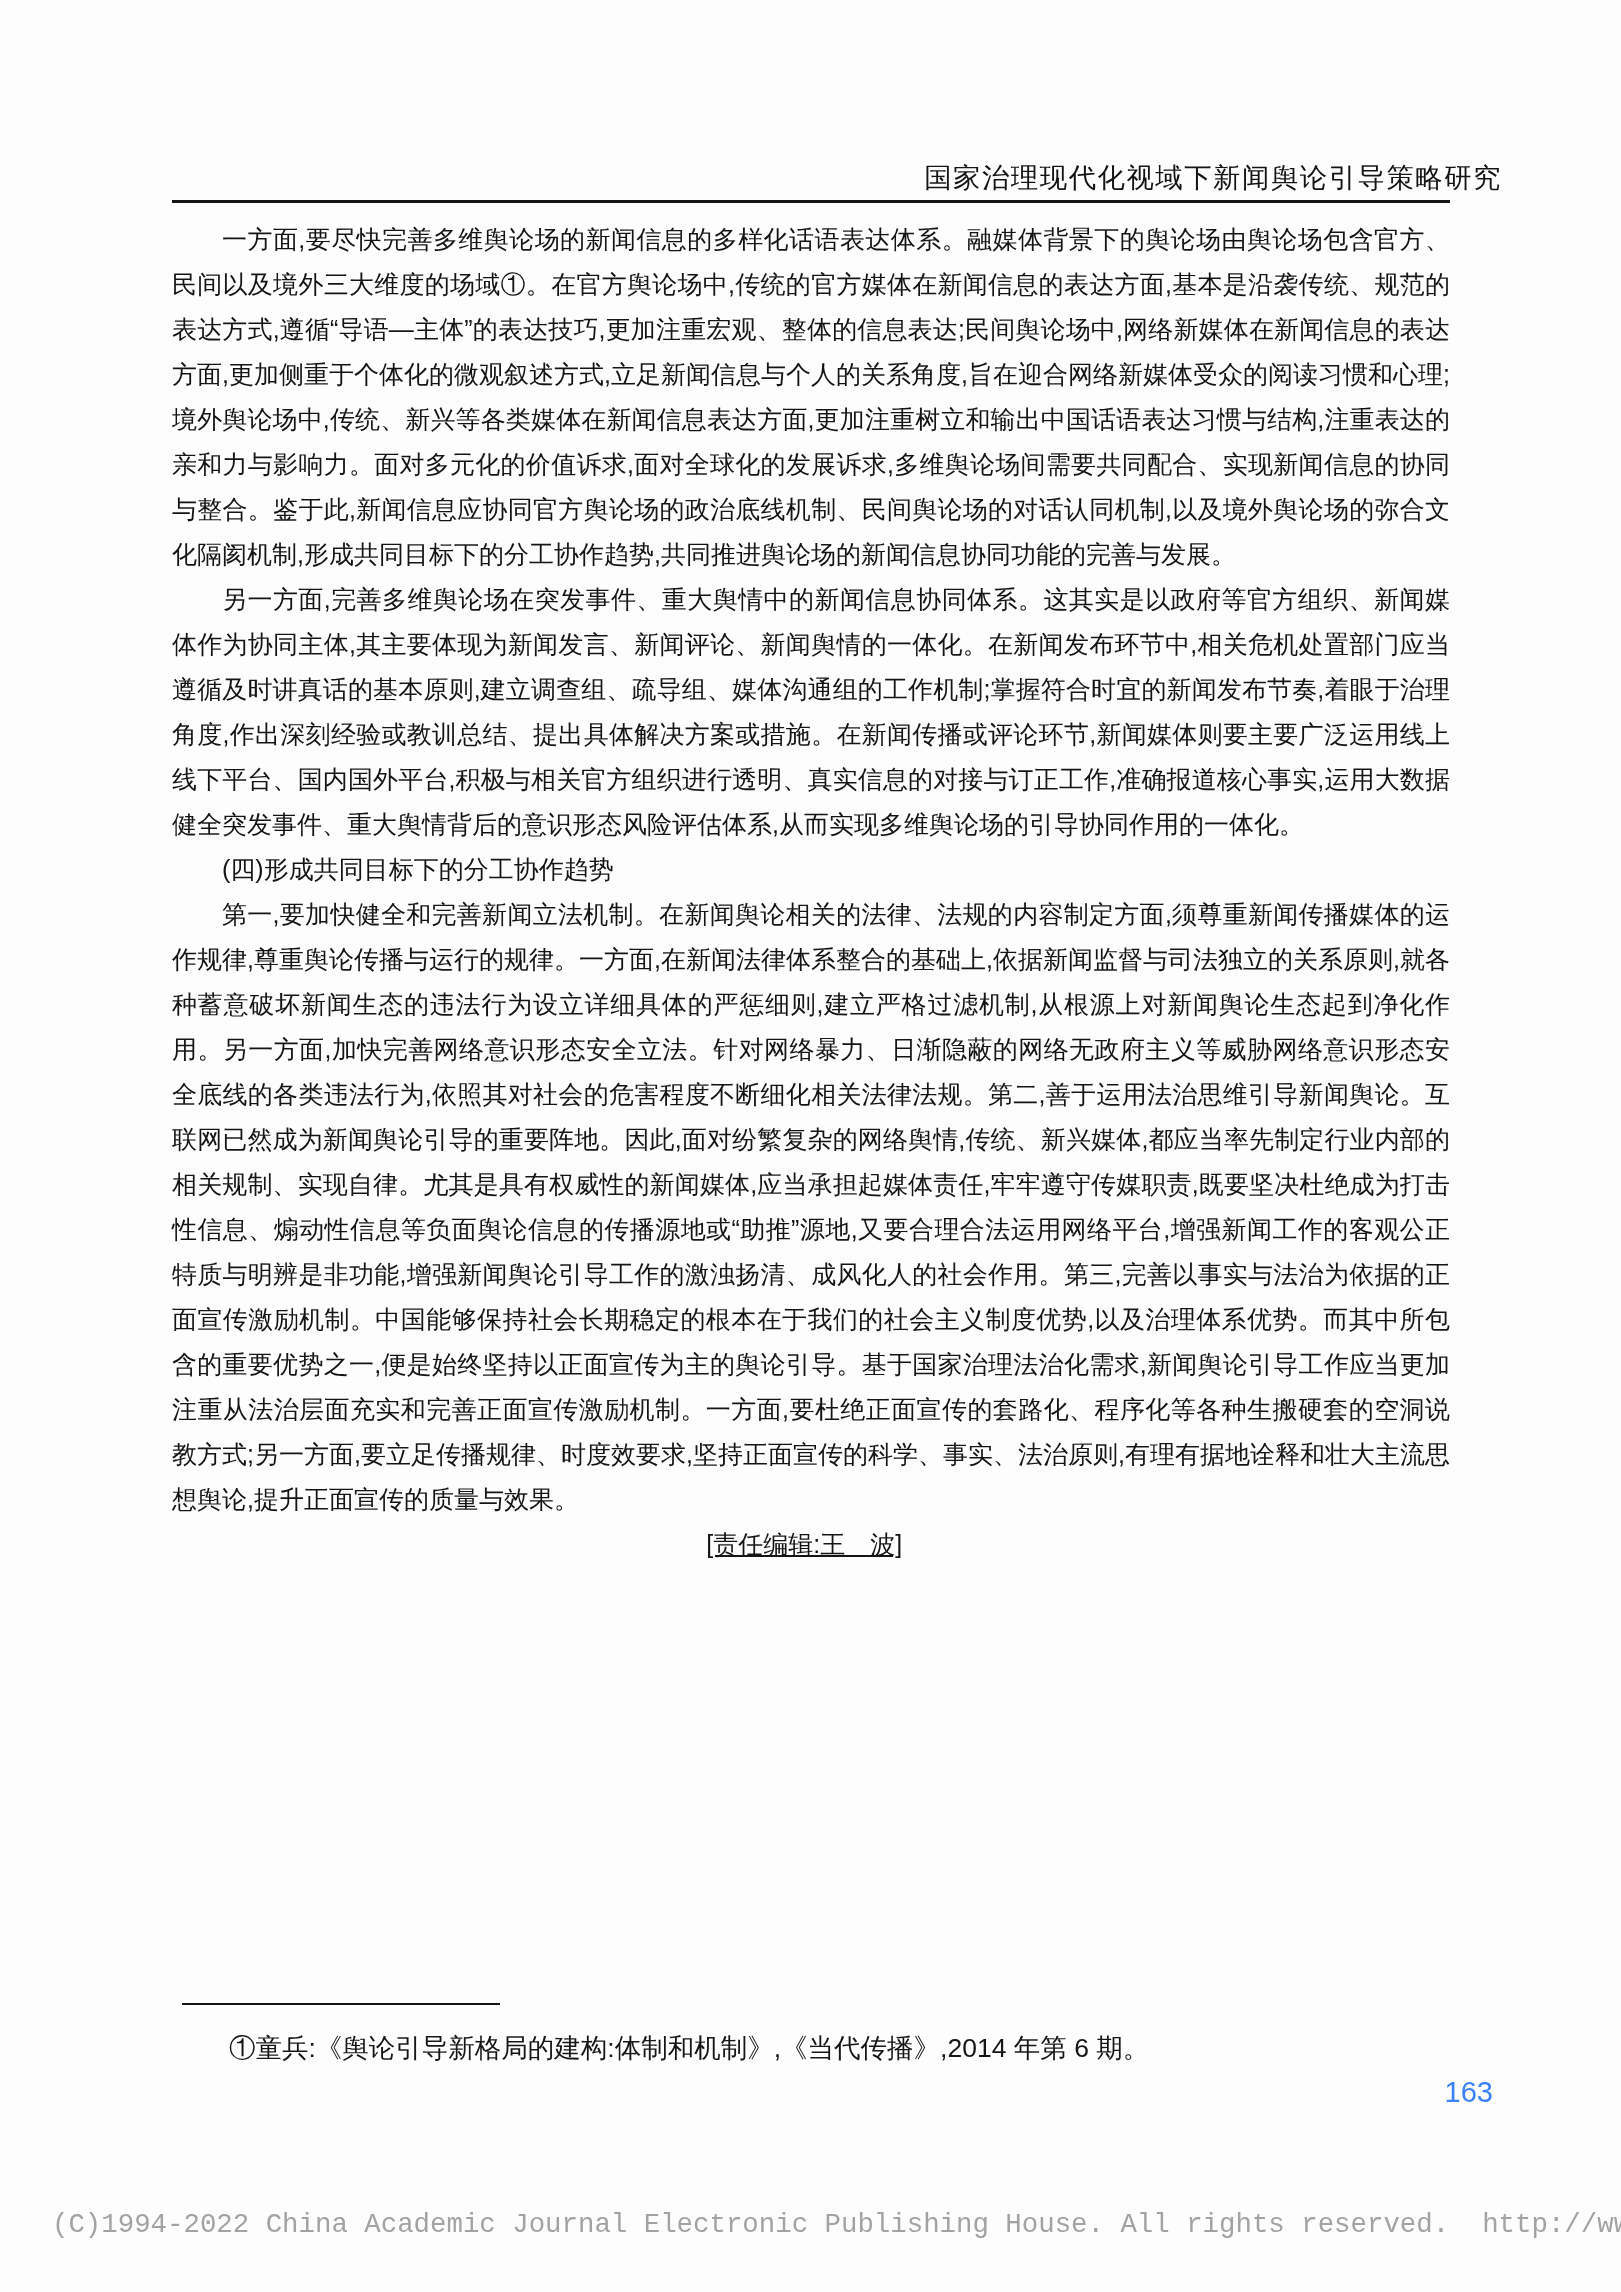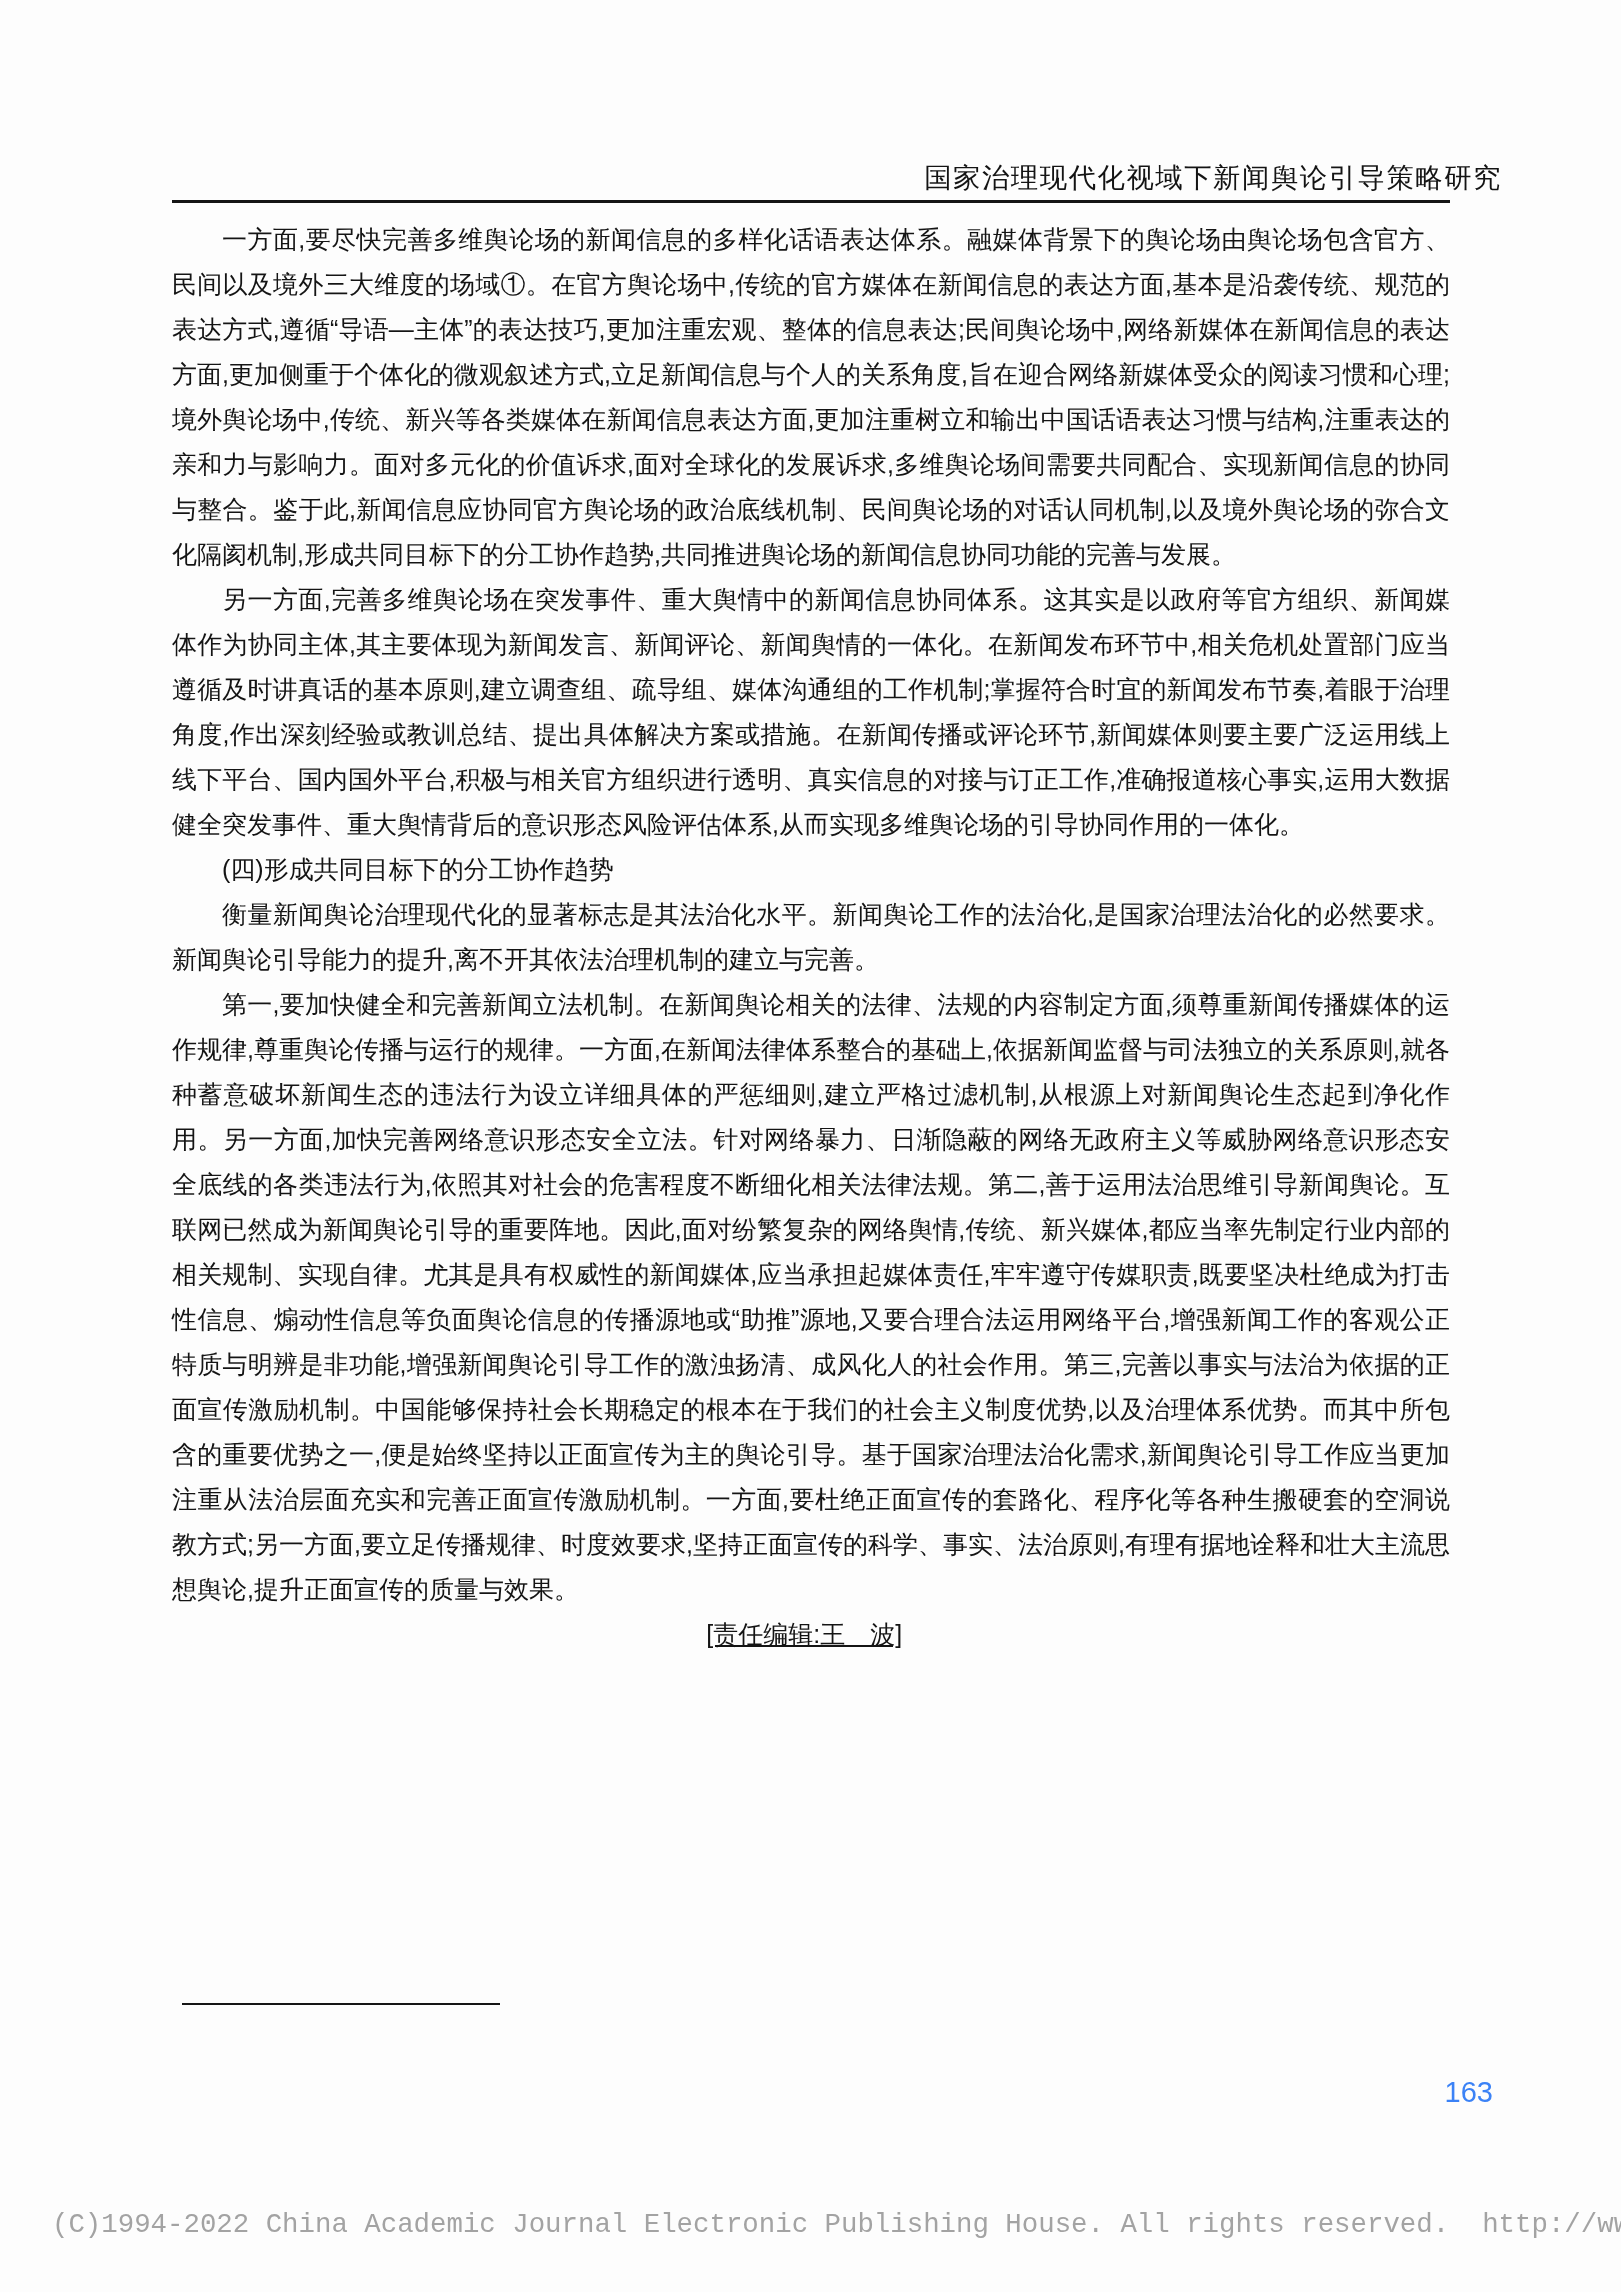--- a/index.html
+++ b/index.html
@@ -81,27 +81,27 @@
 <div class="page">
 
   <div class="running-head">国家治理现代化视域下新闻舆论引导策略研究</div>
 
   <div class="head-rule"></div>
 
   <div class="body-text">
     <p>一方面,要尽快完善多维舆论场的新闻信息的多样化话语表达体系。融媒体背景下的舆论场由舆论场包含官方、民间以及境外三大维度的场域①。在官方舆论场中,传统的官方媒体在新闻信息的表达方面,基本是沿袭传统、规范的表达方式,遵循“导语—主体”的表达技巧,更加注重宏观、整体的信息表达;民间舆论场中,网络新媒体在新闻信息的表达方面,更加侧重于个体化的微观叙述方式,立足新闻信息与个人的关系角度,旨在迎合网络新媒体受众的阅读习惯和心理;境外舆论场中,传统、新兴等各类媒体在新闻信息表达方面,更加注重树立和输出中国话语表达习惯与结构,注重表达的亲和力与影响力。面对多元化的价值诉求,面对全球化的发展诉求,多维舆论场间需要共同配合、实现新闻信息的协同与整合。鉴于此,新闻信息应协同官方舆论场的政治底线机制、民间舆论场的对话认同机制,以及境外舆论场的弥合文化隔阂机制,形成共同目标下的分工协作趋势,共同推进舆论场的新闻信息协同功能的完善与发展。</p>
     <p>另一方面,完善多维舆论场在突发事件、重大舆情中的新闻信息协同体系。这其实是以政府等官方组织、新闻媒体作为协同主体,其主要体现为新闻发言、新闻评论、新闻舆情的一体化。在新闻发布环节中,相关危机处置部门应当遵循及时讲真话的基本原则,建立调查组、疏导组、媒体沟通组的工作机制;掌握符合时宜的新闻发布节奏,着眼于治理角度,作出深刻经验或教训总结、提出具体解决方案或措施。在新闻传播或评论环节,新闻媒体则要主要广泛运用线上线下平台、国内国外平台,积极与相关官方组织进行透明、真实信息的对接与订正工作,准确报道核心事实,运用大数据健全突发事件、重大舆情背后的意识形态风险评估体系,从而实现多维舆论场的引导协同作用的一体化。</p>
     <p>(四)形成共同目标下的分工协作趋势</p>
-    <p>衡量新闻舆论治理现代化的显著标志是其法治化水平。新闻舆论工作的法治化,是国家治理法治化的必然要求。新闻舆论引导能力的提升,离不开其依法治理机制的建立与完善。</p>
     <p>第一,要加快健全和完善新闻立法机制。在新闻舆论相关的法律、法规的内容制定方面,须尊重新闻传播媒体的运作规律,尊重舆论传播与运行的规律。一方面,在新闻法律体系整合的基础上,依据新闻监督与司法独立的关系原则,就各种蓄意破坏新闻生态的违法行为设立详细具体的严惩细则,建立严格过滤机制,从根源上对新闻舆论生态起到净化作用。另一方面,加快完善网络意识形态安全立法。针对网络暴力、日渐隐蔽的网络无政府主义等威胁网络意识形态安全底线的各类违法行为,依照其对社会的危害程度不断细化相关法律法规。第二,善于运用法治思维引导新闻舆论。互联网已然成为新闻舆论引导的重要阵地。因此,面对纷繁复杂的网络舆情,传统、新兴媒体,都应当率先制定行业内部的相关规制、实现自律。尤其是具有权威性的新闻媒体,应当承担起媒体责任,牢牢遵守传媒职责,既要坚决杜绝成为打击性信息、煽动性信息等负面舆论信息的传播源地或“助推”源地,又要合理合法运用网络平台,增强新闻工作的客观公正特质与明辨是非功能,增强新闻舆论引导工作的激浊扬清、成风化人的社会作用。第三,完善以事实与法治为依据的正面宣传激励机制。中国能够保持社会长期稳定的根本在于我们的社会主义制度优势,以及治理体系优势。而其中所包含的重要优势之一,便是始终坚持以正面宣传为主的舆论引导。基于国家治理法治化需求,新闻舆论引导工作应当更加注重从法治层面充实和完善正面宣传激励机制。一方面,要杜绝正面宣传的套路化、程序化等各种生搬硬套的空洞说教方式;另一方面,要立足传播规律、时度效要求,坚持正面宣传的科学、事实、法治原则,有理有据地诠释和壮大主流思想舆论,提升正面宣传的质量与效果。</p>
     <p class="editor-line">[责任编辑:王　波]</p>
   </div>
 
   <div class="foot-rule"></div>
 
+  <div class="footnote">①童兵:《舆论引导新格局的建构:体制和机制》,《当代传播》,2014 年第 6 期。</div>
 
   <div class="page-number">163</div>
 
   <div class="scan-footer">
     <span>(C)1994-2022 China Academic Journal Electronic Publishing House. All rights reserved.</span><span class="url-gap"></span><span>http://www.cnki.net</span>
   </div>
 
 </div>
 
 

